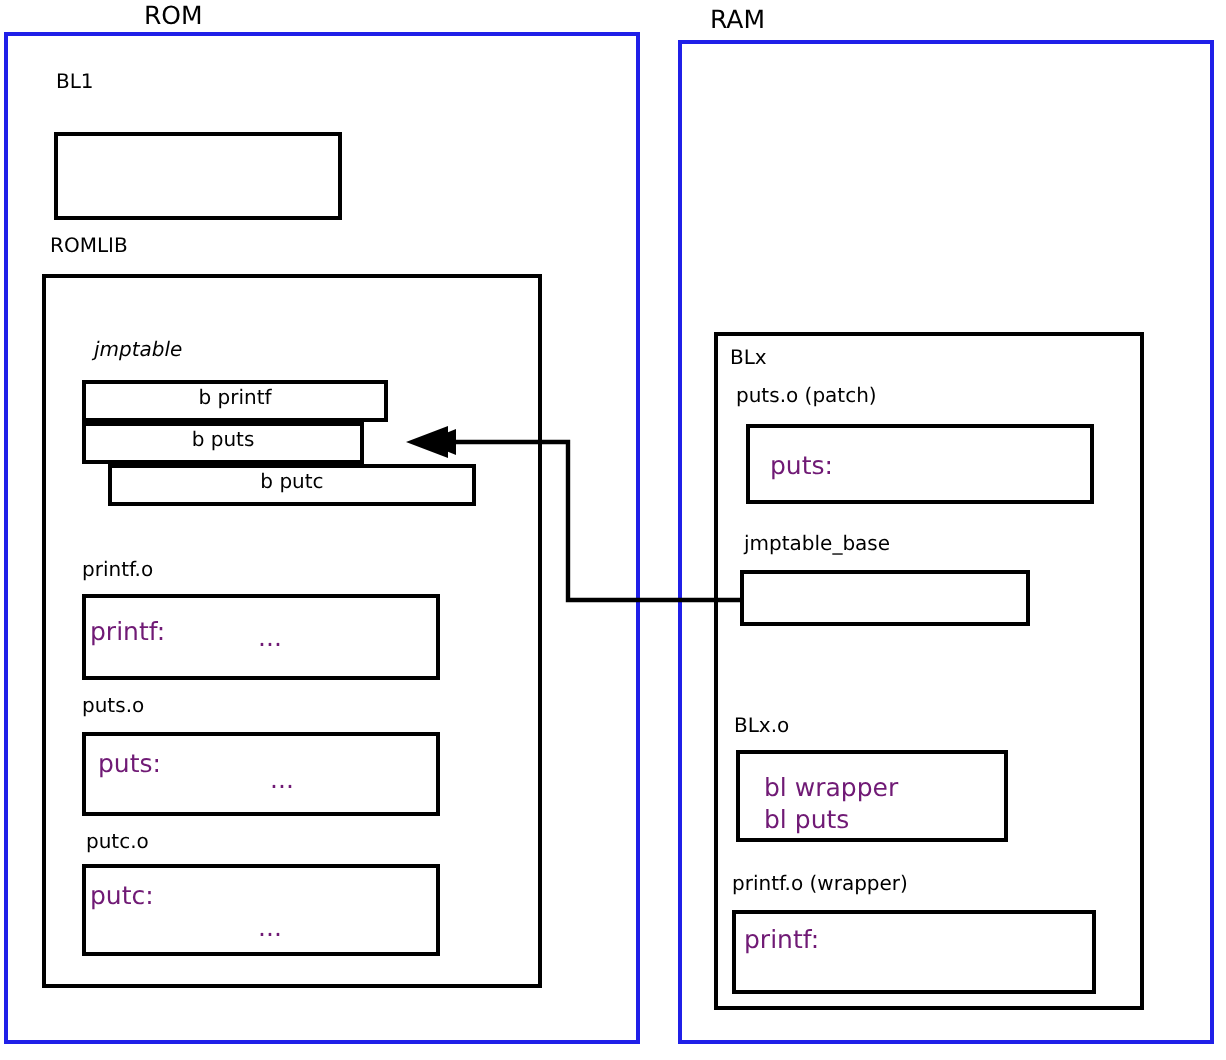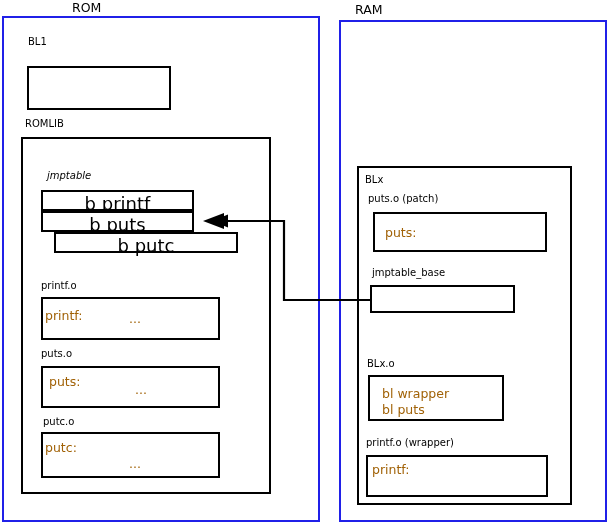--- a/index.html
+++ b/index.html
@@ -40,31 +40,31 @@
   }
   .box {
     position: absolute;
     border: 2px solid #000000;
     background: #ffffff;
     box-sizing: border-box;
   }
   .box-txt {
     position: absolute;
     font-size: 12.5px;
-    color: #a16207;
+    color: #701a75;
     white-space: nowrap;
     line-height: 1;
   }
   .jt-row {
     position: absolute;
     border: 2px solid #000000;
     background: #ffffff;
     box-sizing: border-box;
     text-align: center;
-    font-size: 18px;
+    font-size: 10px;
     color: #000000;
     line-height: 1;
   }
   .jt-row > span {
     position: relative;
     top: 3px;
   }
   svg.conn {
     position: absolute;
     left: 0;
@@ -88,21 +88,21 @@
   </div>
 
   <div class="lbl" style="left:25px; top:119px;">ROMLIB</div>
   <div class="box" style="left:21px; top:137px; width:250px; height:357px;"></div>
 
   <div class="lbl" style="left:47px; top:171px;font-style:italic;">jmptable</div>
 
   <div class="jt-row" style="left:41px; top:190px; width:153px; height:21px;">
     <span>b printf</span>
   </div>
-  <div class="jt-row" style="left:41px; top:211px; width:153px; height:21px;">
+  <div class="jt-row" style="left:41px; top:211px; width:141px; height:21px;">
     <span>b puts</span>
   </div>
   <div class="jt-row" style="left:54px; top:232px; width:184px; height:21px;">
     <span>b putc</span>
   </div>
 
   <div class="lbl" style="left:41px; top:281px;">printf.o</div>
   <div class="box" style="left:41px; top:297px; width:179px; height:43px;">
     <span class="box-txt" style="left:2px; top:11px;">printf:</span>
     <span class="box-txt" style="left:86px; top:14px;">...</span>

